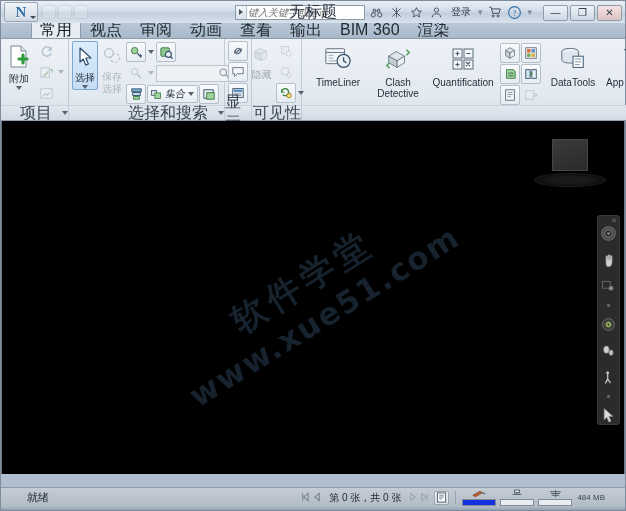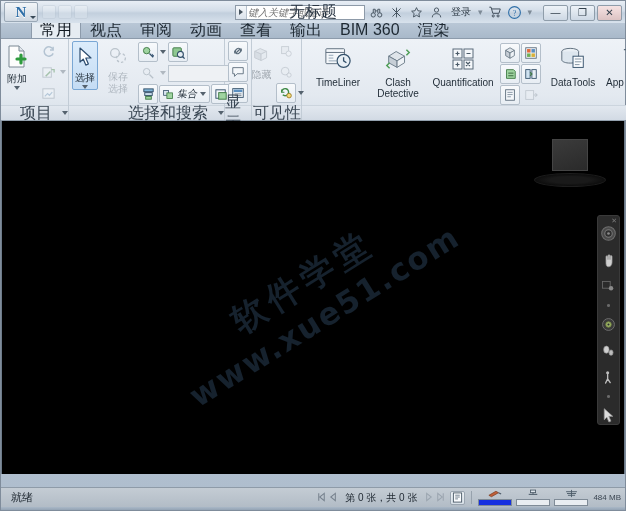--- a/index.html
+++ b/index.html
@@ -109,21 +109,21 @@
     flex: 0 0 80px; display: flex;
     background: linear-gradient(180deg,#eef2f7 0%,#e3e9f0 70%,#d7dfe8 100%);
     border-bottom: 1px solid #93a0ae;
     position: relative;
   }
   .panel {
     display: flex; flex-direction: column;
     border-right: 1px solid #c2ccd6;
     height: 100%;
   }
-  .panel-body { flex: 1; display: flex; align-items: flex-start; padding: 2px 3px 0; gap: 8px; }
+  .panel-body { flex: 1; display: flex; align-items: flex-start; padding: 2px 3px 0; gap: 2px; }
   .panel-label {
     flex: 0 0 15px; height: 15px; font-size: 16px; color: #3a4754;
     display: flex; align-items: center; justify-content: flex-end; gap: 10px;
     background: linear-gradient(180deg,#e2e8ef,#d2dae4);
     border-top: 1px solid #ccd5de;
   }
   .panel-label .caret {
     border-left: 3px solid transparent; border-right: 3px solid transparent;
     border-top: 4px solid #55626e;
   }
@@ -212,21 +212,21 @@
     position: absolute; right: 2px; top: 1px; font-size: 7px; color: #777;
   }
   .navbar .nb { width: 19px; height: 19px; display: flex; align-items: center; justify-content: center; }
   .navbar .dot-row { width: 3px; height: 3px; border-radius: 50%; background: #6a6a6a; }
 
   
   .statusbar {
     flex: 0 0 20px; height: 20px; display: flex; align-items: center;
     background: linear-gradient(180deg,#c4ccd4,#b2bcc6);
     border-top: 1px solid #8e9ba8; font-size: 11px; color: #1e2730;
-    padding: 0 4px;
+    padding: 0 20px;
     margin-top: 13px;
   }
   .status-text { padding-left: 6px; }
   .status-right { margin-left: auto; display: flex; align-items: center; gap: 4px; }
   .nav-arrows { display: flex; align-items: center; gap: 1px; color: #6d7885; }
   .pagecount { font-size: 10px; color: #1e2730; padding: 0 2px; }
   .sb-icon {
     width: 15px; height: 14px; display: flex; align-items: center; justify-content: center;
     border: 1px solid #9aa5b0; background: linear-gradient(180deg,#eef2f6,#d8e0e8); border-radius: 2px;
   }

